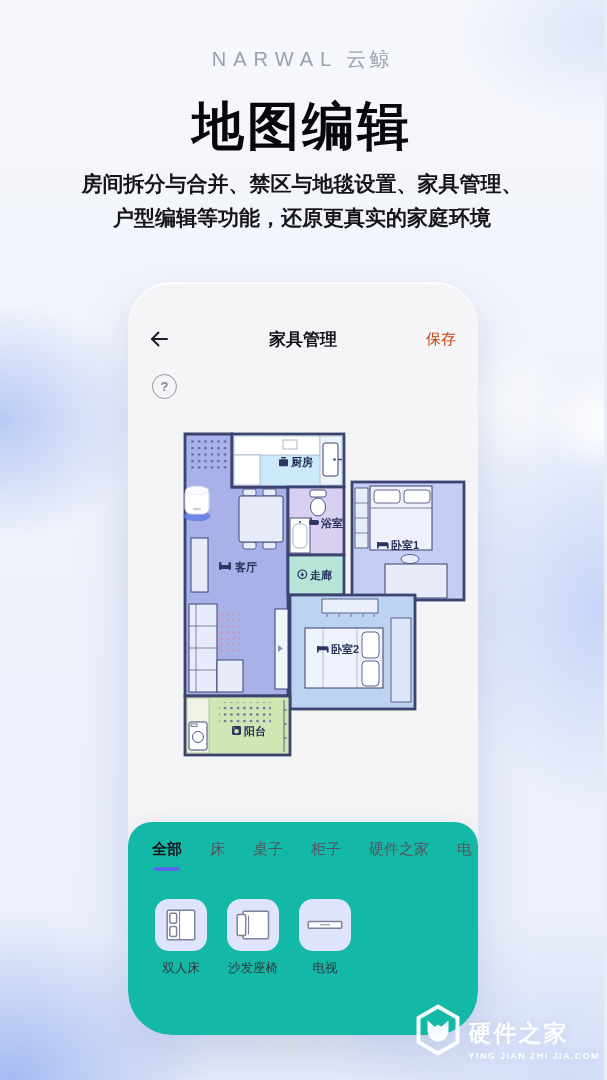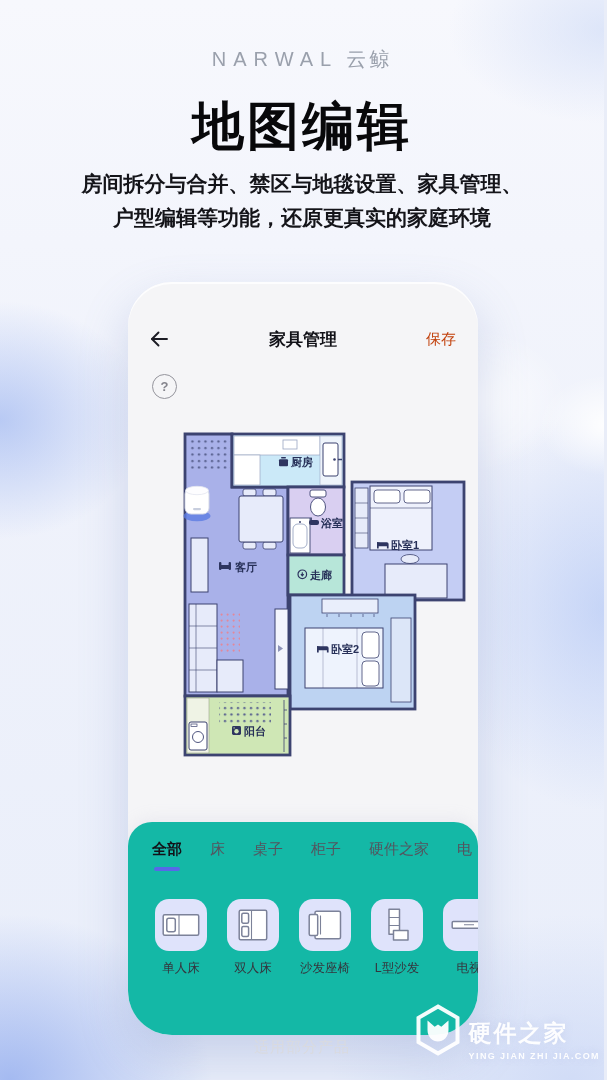--- a/index.html
+++ b/index.html
@@ -253,32 +253,20 @@
           <i class="tab-underline"></i>
         </div>
         <div class="tab"><span>床</span></div>
         <div class="tab"><span>桌子</span></div>
         <div class="tab"><span>柜子</span></div>
         <div class="tab"><span>硬件之家</span></div>
         <div class="tab"><span>电</span></div>
       </div>
 
       <div class="items">
-        <div class="item">
-          <div class="tile">
-            <svg width="38" height="24" viewBox="0 0 38 24">
-              <g fill="#ffffff" stroke="#7c8299" stroke-width="1.5" stroke-linejoin="round">
-                <rect x="1.2" y="1.8" width="35.5" height="20.5" rx="1.5"></rect>
-                <rect x="4.8" y="5.2" width="8.5" height="13.6" rx="2"></rect>
-                <path d="M17 1.8 V22.3" fill="none" stroke-width="1.1"></path>
-              </g>
-            </svg>
-          </div>
-          <div class="item-label">单人床</div>
-        </div>
 
         <div class="item">
           <div class="tile">
             <svg width="30" height="32" viewBox="0 0 30 32">
               <g fill="#ffffff" stroke="#7c8299" stroke-width="1.5" stroke-linejoin="round">
                 <rect x="1.2" y="1.2" width="27.5" height="29.5" rx="1.5"></rect>
                 <rect x="3.8" y="4.2" width="6.8" height="10" rx="1.5"></rect>
                 <rect x="3.8" y="17.5" width="6.8" height="10" rx="1.5"></rect>
                 <path d="M13.5 1.2 V30.7" fill="none" stroke-width="1.1"></path>
               </g>
@@ -293,32 +281,20 @@
               <g fill="#ffffff" stroke="#7c8299" stroke-width="1.5" stroke-linejoin="round">
                 <rect x="7" y="1.2" width="25.5" height="27.5" rx="1.5"></rect>
                 <rect x="1.2" y="4.5" width="8.5" height="21" rx="1.5"></rect>
                 <path d="M12.5 5.5 V24.5" fill="none" stroke-width="1.1"></path>
               </g>
             </svg>
           </div>
           <div class="item-label">沙发座椅</div>
         </div>
 
-        <div class="item">
-          <div class="tile">
-            <svg width="26" height="34" viewBox="0 0 26 34">
-              <g fill="#ffffff" stroke="#7c8299" stroke-width="1.5" stroke-linejoin="round">
-                <rect x="5" y="1.2" width="10.5" height="25"></rect>
-                <path d="M5 9.5 h10.5 M5 17.5 h10.5" fill="none" stroke-width="1.1"></path>
-                <rect x="9.5" y="22.5" width="14.5" height="9.5"></rect>
-              </g>
-            </svg>
-          </div>
-          <div class="item-label">L型沙发</div>
-        </div>
 
         <div class="item">
           <div class="tile">
             <svg width="36" height="14" viewBox="0 0 36 14">
               <g fill="#ffffff" stroke="#7c8299" stroke-width="1.5" stroke-linejoin="round">
                 <rect x="1.2" y="3.5" width="33.5" height="6.8" rx="1"></rect>
                 <path d="M13 6.8 h10" fill="none" stroke-width="1.1"></path>
               </g>
             </svg>
           </div>

